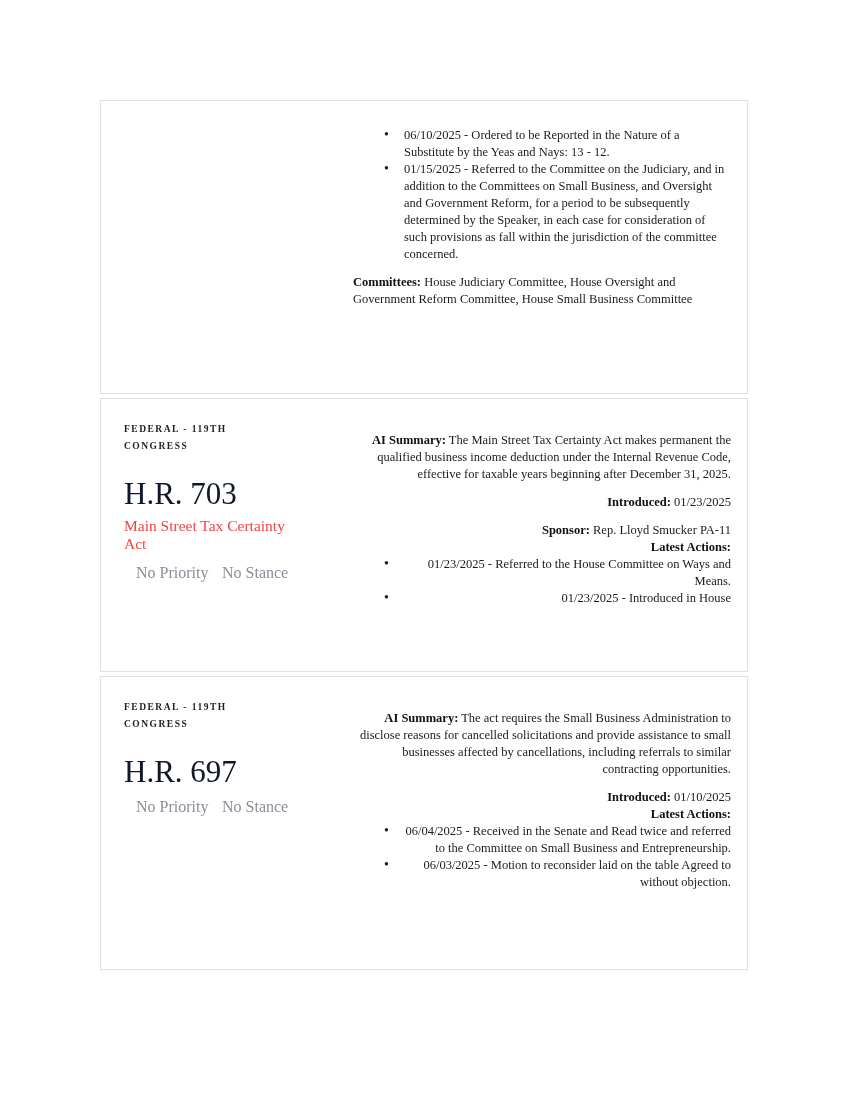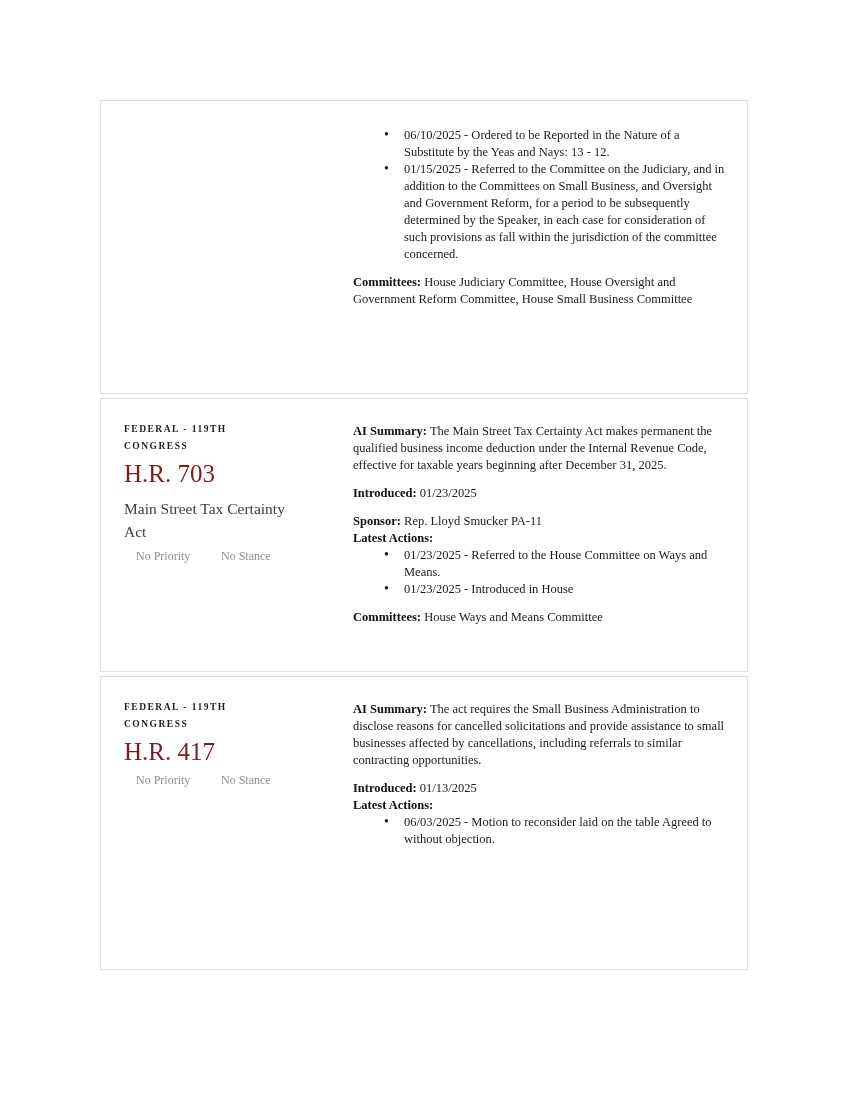--- a/index.html
+++ b/index.html
@@ -34,48 +34,48 @@
     width: 200px;
   }
   .card-right {
     position: absolute;
     left: 252px;
     width: 378px;
     font-size: 12.5px;
     line-height: 17px;
   }
   .card-right.rc-top-actions { top: 26px; }
-  .card-right.rc-top-summary { top: 24px; }
+  .card-right.rc-top-summary { top: 33px; text-align: right; }
 
   .jurisdiction {
     width: 140px;
     font-size: 9.5px;
     font-weight: bold;
     letter-spacing: 1.5px;
     line-height: 17px;
     color: #1e1e1e;
     text-transform: uppercase;
   }
   .bill-number {
-    margin-top: 4px;
-    font-size: 25px;
+    margin-top: 24px;
+    font-size: 31px;
     line-height: 30px;
-    color: #7f1d1d;
+    color: #0f172a;
   }
   .bill-title {
     margin-top: 8px;
     width: 182px;
     font-size: 15.5px;
-    line-height: 23px;
-    color: #404040;
+    line-height: 18px;
+    color: #ef4444;
   }
   .flags {
-    margin-top: 6px;
+    margin-top: 12px;
     padding-left: 12px;
-    font-size: 12px;
+    font-size: 16px;
     line-height: 15px;
     color: #8a8e99;
   }
   .flag {
     display: inline-block;
   }
   .flag-priority { width: 82px; }
 
   .para {
     margin: 0;
@@ -145,45 +145,42 @@
       <strong>Sponsor:</strong>
       <span>Rep. Lloyd Smucker PA-11</span>
     </p>
     <p class="para">
       <strong>Latest Actions:</strong>
     </p>
     <ul class="actions-list">
       <li><span>01/23/2025 - Referred to the House Committee on Ways and Means.</span></li>
       <li><span>01/23/2025 - Introduced in House</span></li>
     </ul>
-    <p class="para gap">
-      <strong>Committees:</strong>
-      <span>House Ways and Means Committee</span>
-    </p>
   </div>
 </div>
 
 <div class="card card-2">
   <div class="card-left">
     <div class="jurisdiction">FEDERAL - 119TH CONGRESS</div>
-    <div class="bill-number">H.R. 417</div>
+    <div class="bill-number">H.R. 697</div>
     <div class="flags">
       <span class="flag flag-priority">No Priority</span>
       <span class="flag">No Stance</span>
     </div>
   </div>
   <div class="card-right rc-top-summary">
     <p class="para">
       <strong>AI Summary:</strong>
       <span>The act requires the Small Business Administration to disclose reasons for cancelled solicitations and provide assistance to small businesses affected by cancellations, including referrals to similar contracting opportunities.</span>
     </p>
     <p class="para gap">
       <strong>Introduced:</strong>
-      <span>01/13/2025</span>
+      <span>01/10/2025</span>
     </p>
     <p class="para">
       <strong>Latest Actions:</strong>
     </p>
     <ul class="actions-list">
+      <li><span>06/04/2025 - Received in the Senate and Read twice and referred to the Committee on Small Business and Entrepreneurship.</span></li>
       <li><span>06/03/2025 - Motion to reconsider laid on the table Agreed to without objection.</span></li>
     </ul>
   </div>
 </div>
 
 </body></html>

